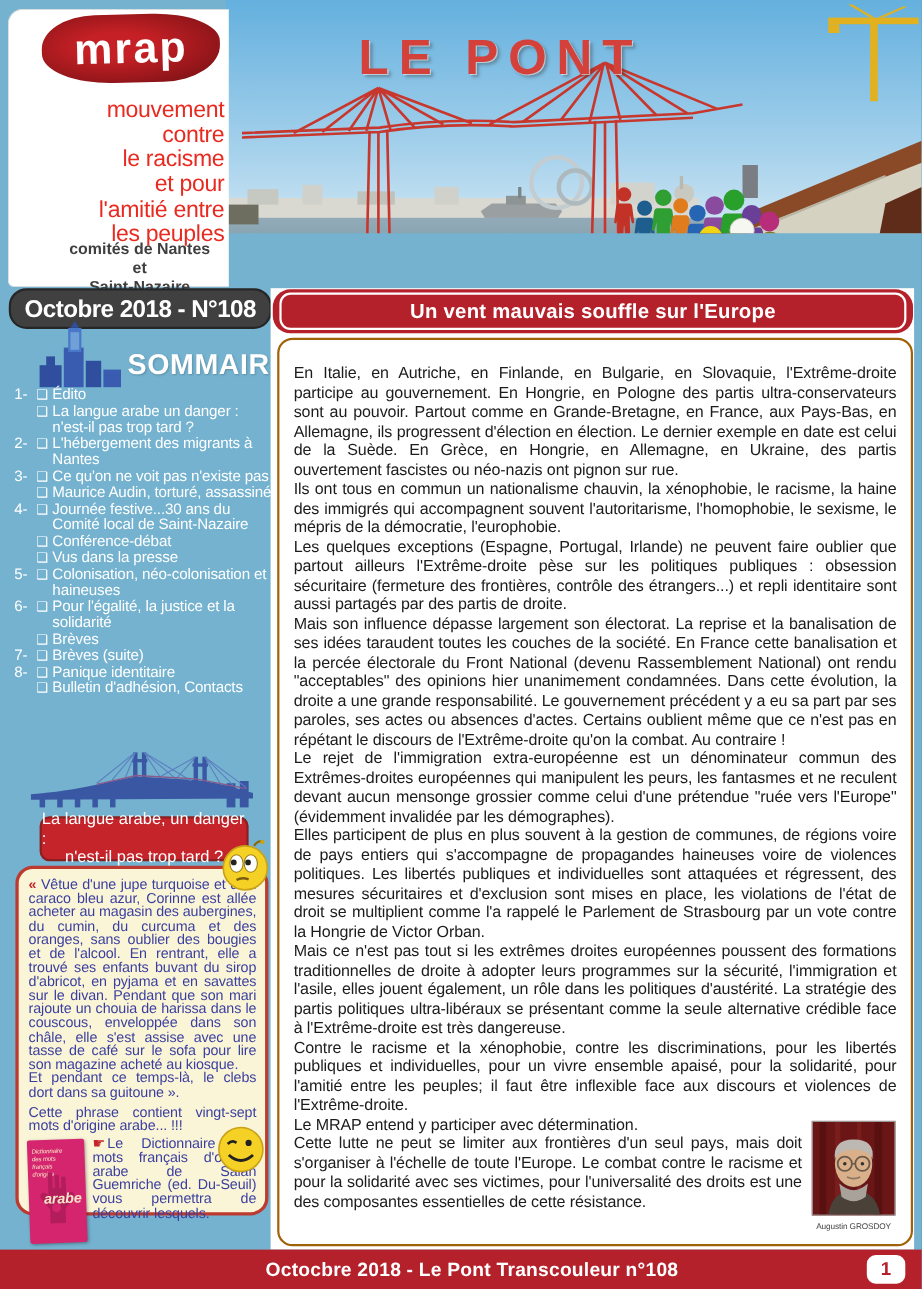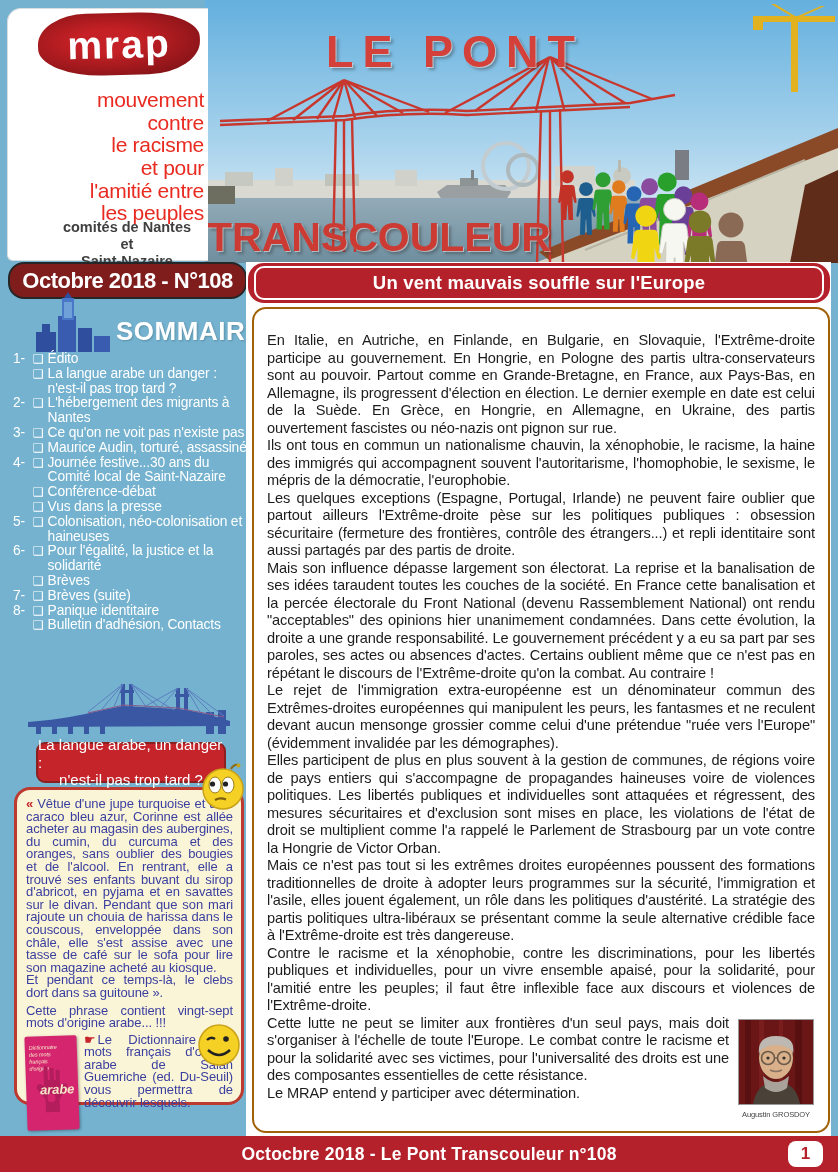--- a/index.html
+++ b/index.html
@@ -13,31 +13,31 @@
         background:radial-gradient(ellipse at 42% 45%,#c42025 25%,#98171b 65%,#701014 100%);
         border-radius:30% 38% 32% 40% / 48% 42% 52% 45%;transform:rotate(-1.5deg);
         display:flex;align-items:center;justify-content:center;}
   .mrap-blob span{color:#fff;font-size:39px;font-weight:bold;letter-spacing:2px;line-height:1;}
   .tagline{position:absolute;left:8px;top:80px;width:188px;text-align:right;
         color:#e92a20;font-weight:normal;font-size:21px;line-height:1.08;letter-spacing:-0.3px;}
   .committees{position:absolute;left:25px;top:210px;width:188px;text-align:center;
         color:#3f3f3f;font-weight:bold;font-size:14.5px;line-height:1.16;}
 
   
-  .banner{position:absolute;left:205px;top:0;width:633px;height:297px;overflow:hidden;}
+  .banner{position:absolute;left:205px;top:0;width:633px;height:212px;overflow:hidden;}
   .banner svg{position:absolute;left:0;top:0;}
   .banner-title{position:absolute;left:70px;top:26px;width:360px;text-align:center;
         color:#d4413a;font-weight:bold;font-size:45px;letter-spacing:9px;
         text-shadow:1px 1px 0 rgba(255,255,255,.55),3px 3px 3px rgba(40,40,40,.35);}
   .banner-sub{position:absolute;left:2px;top:214px;width:470px;
         color:#cc3b33;font-weight:bold;font-size:41px;letter-spacing:0px;
         text-shadow:1px 1px 0 rgba(255,255,255,.5),3px 3px 3px rgba(40,40,40,.35);}
 
   
-  .issue{position:absolute;left:8px;top:262px;width:239px;height:37px;background:#7f1d1d;
+  .issue{position:absolute;left:8px;top:262px;width:239px;height:37px;background:#404040;
         border:2px solid #262626;border-radius:16px;box-sizing:border-box;
         display:flex;align-items:center;justify-content:center;
         color:#fff;font-weight:bold;font-size:22px;letter-spacing:-0.5px;}
 
   
   .som-head{position:absolute;left:116px;top:316px;color:#fff;font-weight:bold;font-size:26px;
         letter-spacing:0.5px;text-shadow:1px 1px 2px rgba(0,0,0,.2);}
   .skyline{position:absolute;left:34px;top:292px;}
   .toc{position:absolute;left:13px;top:352px;width:234px;color:#fff;
         font-size:13.8px;line-height:14.8px;letter-spacing:-0.15px;}
@@ -402,22 +402,22 @@
           <path d="M24 56 q13 12 26 0 l-2 12 q-11 8 -22 0 z" fill="#a8a29a"></path>
           <circle cx="29" cy="38" r="6.5" fill="none" stroke="#6a5a4a" stroke-width="1.6"></circle>
           <circle cx="45" cy="38" r="6.5" fill="none" stroke="#6a5a4a" stroke-width="1.6"></circle>
           <path d="M35.5 38 h3" stroke="#6a5a4a" stroke-width="1.4"></path>
           <circle cx="29" cy="38" r="1.6" fill="#33302c"></circle>
             <circle cx="45" cy="38" r="1.6" fill="#33302c"></circle>
           <path d="M31 50 q6 3 12 0" stroke="#8a7462" stroke-width="1.5" fill="none"></path>
         </svg>
         <div class="cap">Augustin GROSDOY</div>
       </div>
+      <p>Le MRAP entend y participer avec détermination.</p>
       <p>Cette lutte ne peut se limiter aux frontières d'un seul pays, mais doit s'organiser à l'échelle de toute l'Europe. Le combat contre le racisme et pour la solidarité avec ses victimes, pour l'universalité des droits est une des composantes essentielles de cette résistance.</p>
-      <p>Le MRAP entend y participer avec détermination.</p>
     </div>
   </div>
 
   <div class="footer">
     <span>Octocbre 2018 - Le Pont Transcouleur n°108</span>
   </div>
   <div class="pagenum">1</div>
 
 </div>
 

